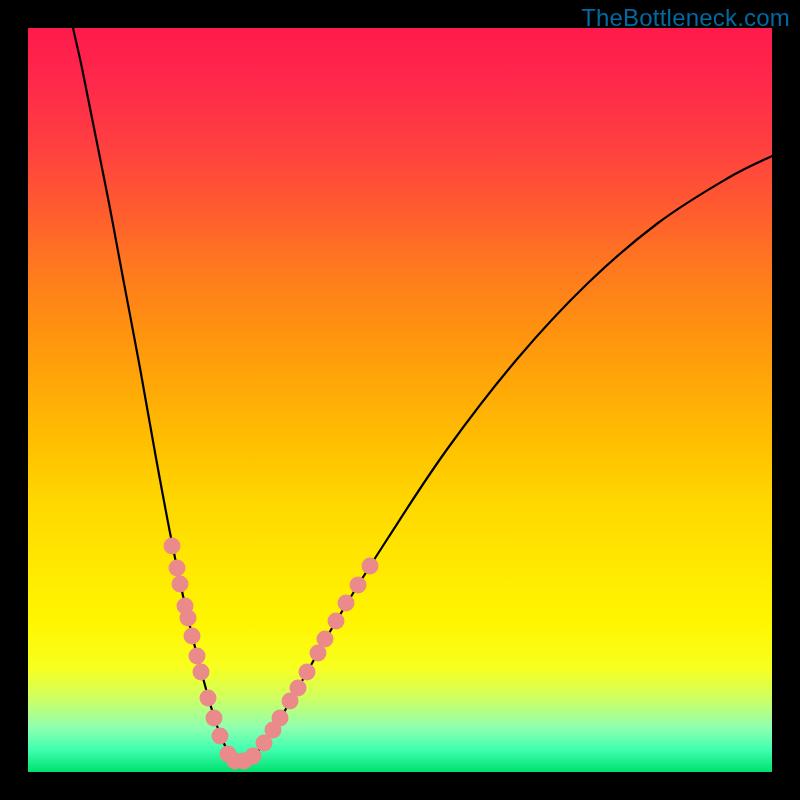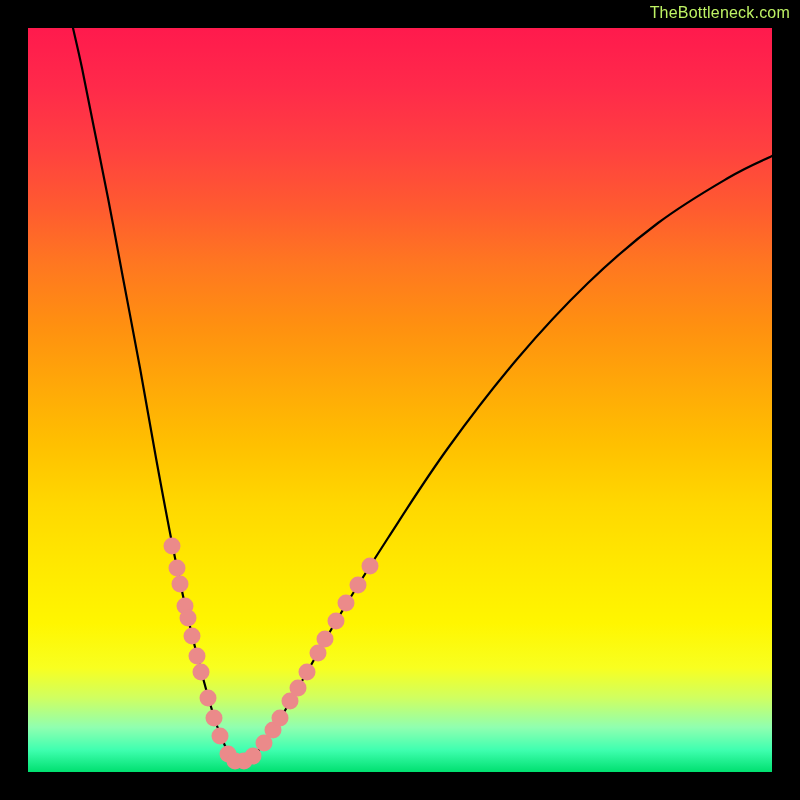--- a/index.html
+++ b/index.html
@@ -47,22 +47,22 @@
       #d0ff60 90%,
       #90ffb0 94%,
       #40ffb0 97%,
       #00e070 100%
     );
   }
   .watermark {
     position: absolute;
     top: 4px;
     right: 10px;
-    color: #bef264;
-    font-size: 16px;
+    color: #0369a1;
+    font-size: 24px;
     font-weight: 500;
     letter-spacing: 0.2px;
     z-index: 10;
   }
   svg.curves {
     position: absolute;
     inset: 0;
     width: 100%;
     height: 100%;
     overflow: visible;

